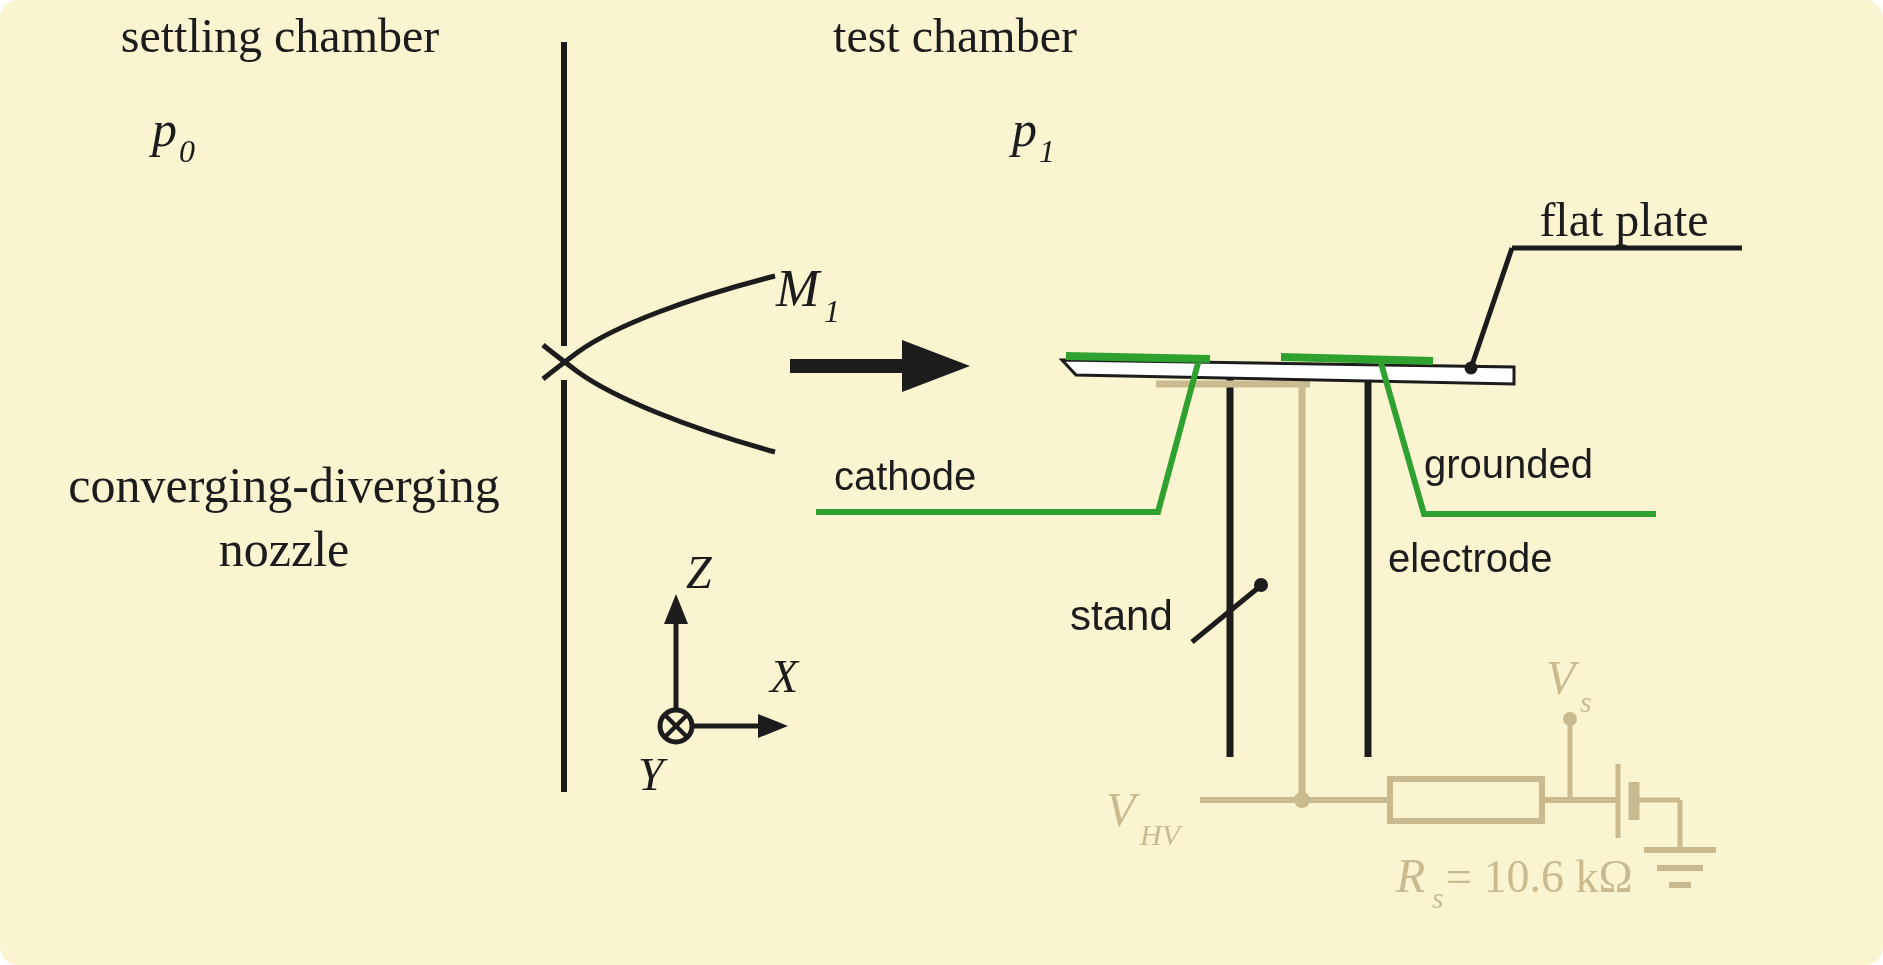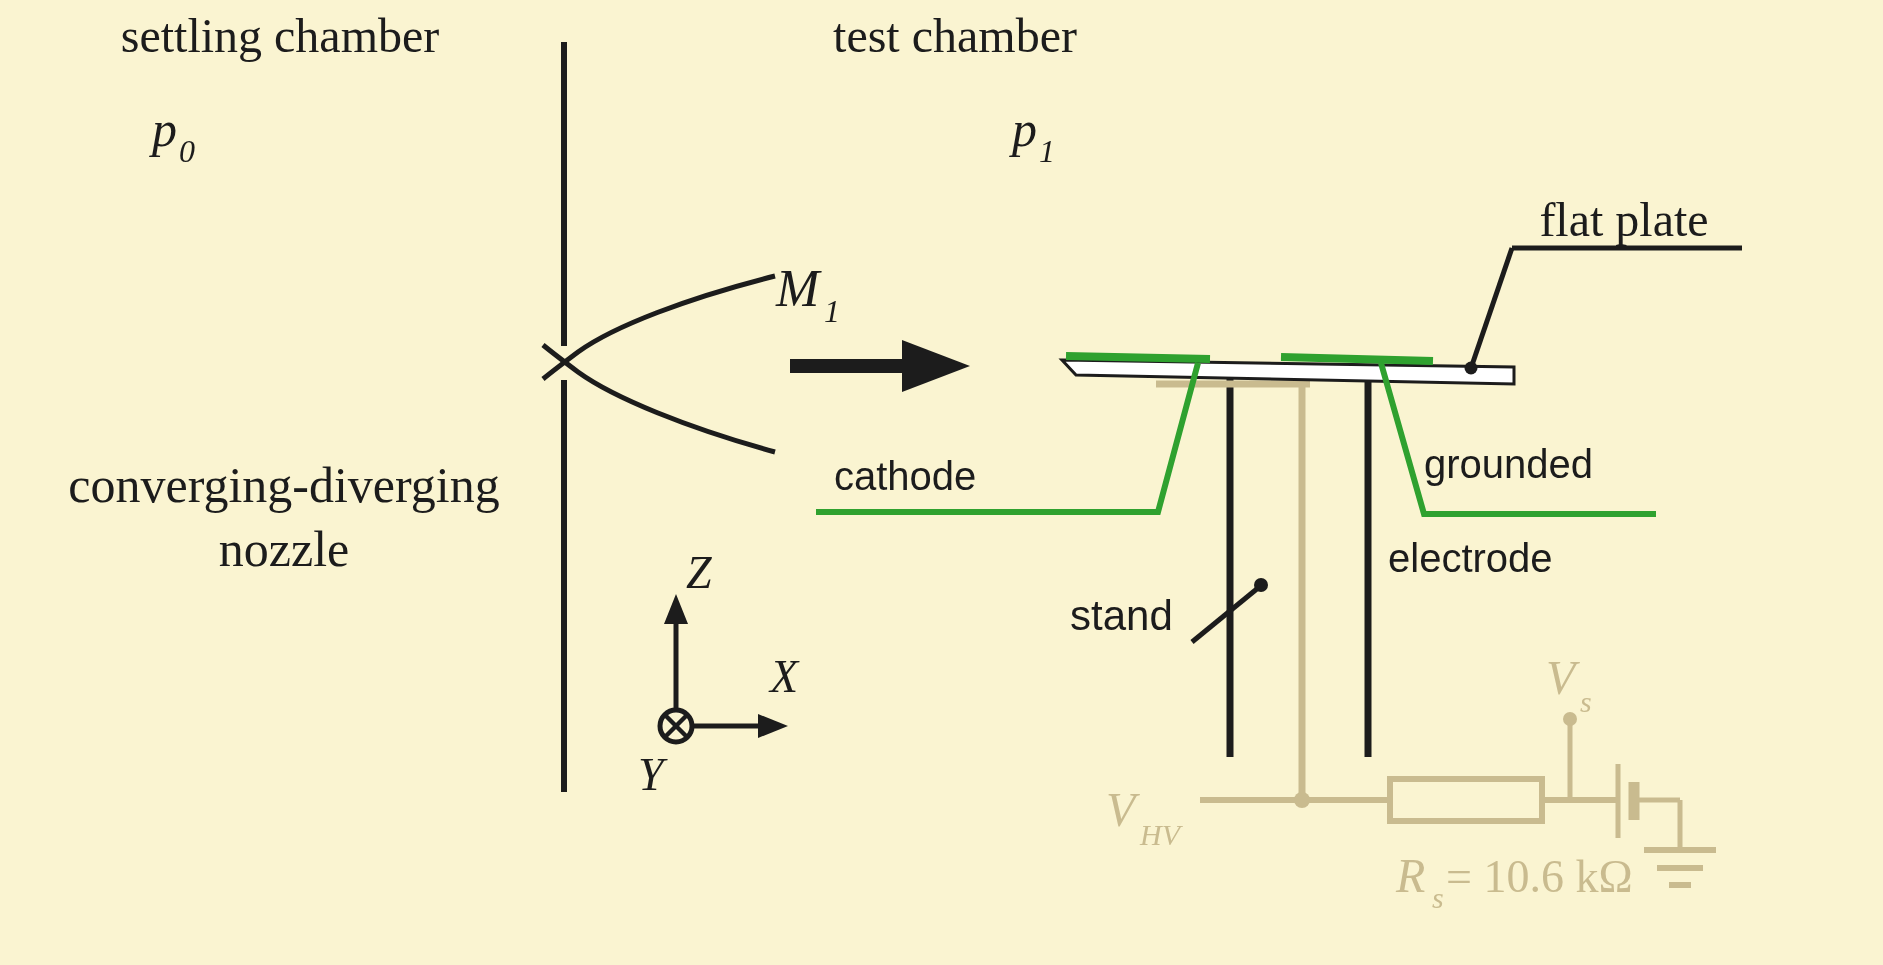--- a/index.html
+++ b/index.html
@@ -1,16 +1,16 @@
 <!DOCTYPE html>
 <html><head>
 <meta charset="utf-8">
 <style>
   html,body{margin:0;padding:0;}
-  .stage{position:relative;width:1883px;height:965px;overflow:hidden;}
+  .stage{position:relative;width:1883px;height:965px;overflow:hidden;border-radius:18px;}
   svg{display:block;}
   text{user-select:none;}
 </style>
 </head>
 <body>
 
 <div class="stage">
 <svg width="1883" height="965" viewBox="0 0 1883 965" xmlns="http://www.w3.org/2000/svg">
 
   <rect x="0" y="0" width="1883" height="965" fill="#FAF4D1"></rect>

